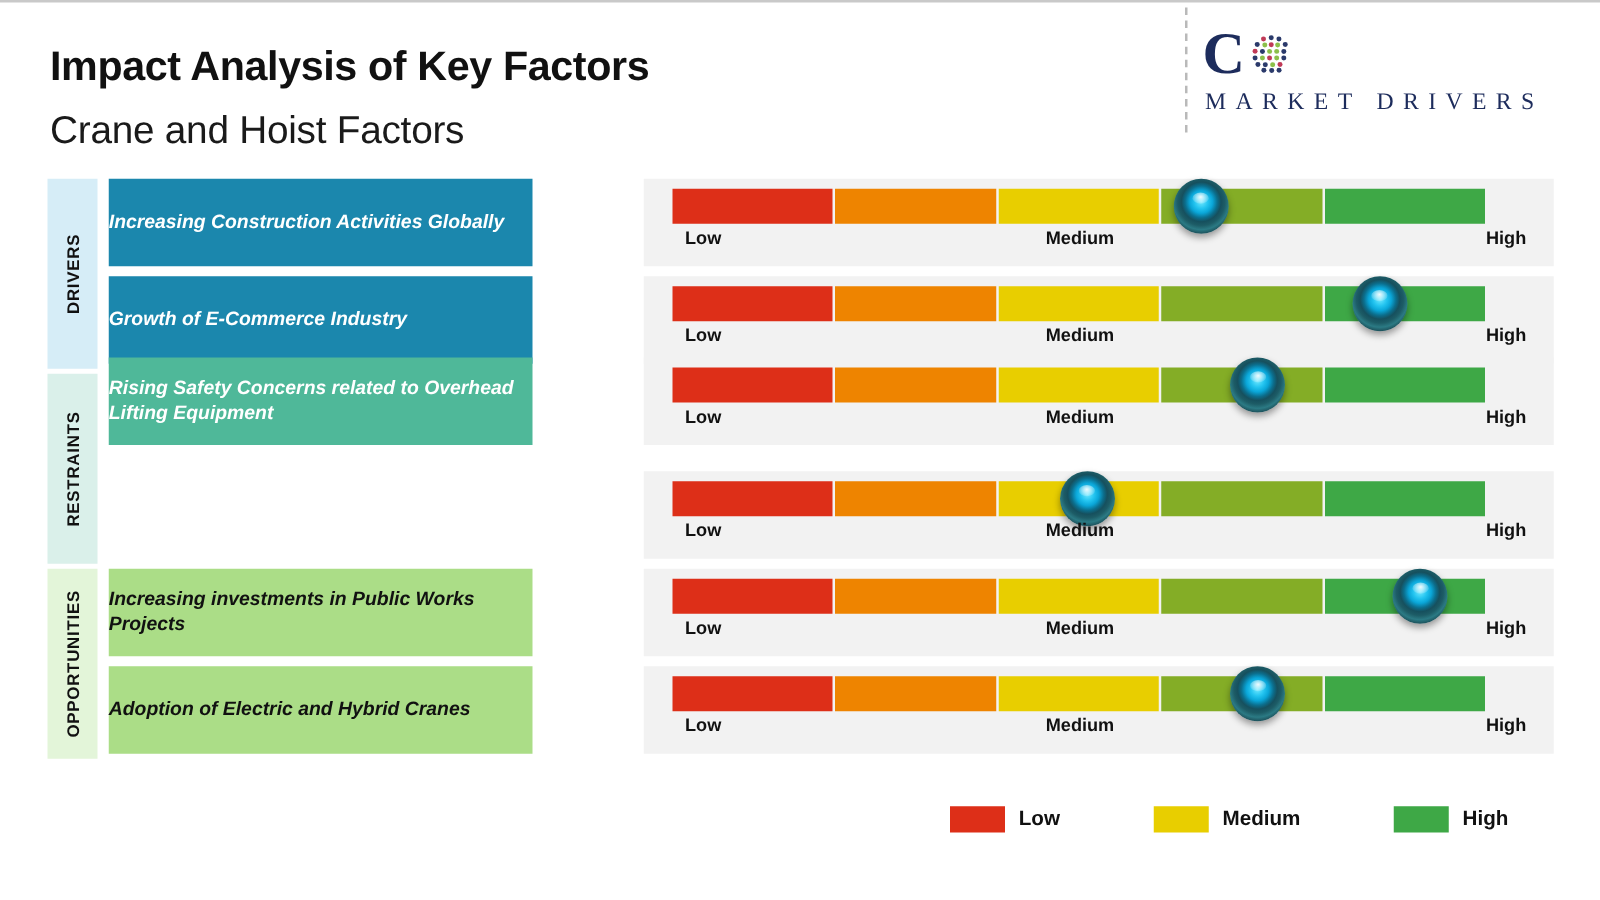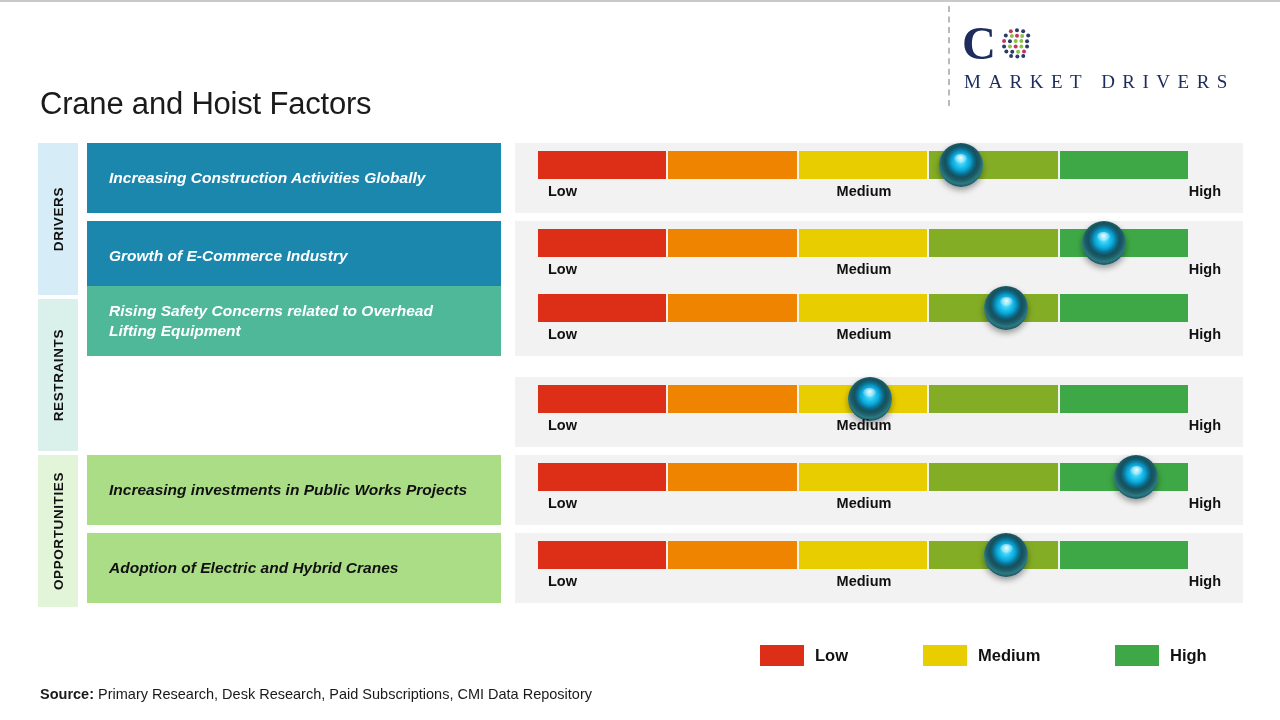--- a/index.html
+++ b/index.html
@@ -55,23 +55,23 @@
     writing-mode: vertical-rl; transform: rotate(180deg);
     font-size: 13.5px; font-weight:bold; color:#111; letter-spacing:0.6px;
     white-space:nowrap;
   }
   .cat-drivers       { top:143px;  height:152px; background:#d6edf7; }
   .cat-restraints    { top:299px;  height:152px; background:#daf0ea; }
   .cat-opportunities { top:455px;  height:152px; background:#e3f5d9; }
 
   
   .card {
-    position:absolute; left:87px; width:414px;
+    position:absolute; left:87px; width:339px;
     display:flex; align-items:center;
-    padding: 0 22px;
+    padding: 0 0;
     font-size: 15.5px; font-weight:bold; font-style:italic;
     line-height:1.32;
   }
   .card.driver    { background:#1b87ad; color:#ffffff; }
   .card.restraint { background:#4fb899; color:#ffffff; }
   .card.opportunity { background:#abdd87; color:#111111; }
 
   .r0 { top:143px; height:70px; }
   .r1 { top:221px; height:70px; }
   .r2 { top:286px; height:70px; }
@@ -139,20 +139,21 @@
   }
   .source b { font-weight:bold; }
 </style>
 </head>
 <body>
 
 <div class="page">
 
   <div class="top-rule"></div>
 
+  <div class="title">Impact Analysis of Key Factors</div>
   <div class="subtitle">Crane and Hoist Factors</div>
 
   <div class="logo-divider"></div>
   <div class="logo">
     <div class="logo-row1">
       <span class="logo-c">C</span>
       <span class="logo-globe">
         <svg viewBox="0 0 40 40" width="38" height="38">
           <g>
             <circle cx="20" cy="6.5" r="2.1" fill="#2b3a6b"></circle>
@@ -307,17 +308,14 @@
     <div class="lg-item" style="left:163px;">
       <span class="lg-swatch" style="background: rgb(232, 206, 0);"></span>
       <span class="lg-text">Medium</span>
     </div>
     <div class="lg-item" style="left:355px;">
       <span class="lg-swatch" style="background: rgb(62, 168, 70);"></span>
       <span class="lg-text">High</span>
     </div>
   </div>
 
-  <div class="source">
-    <b>Source:</b><span> Primary Research, Desk Research, Paid Subscriptions, CMI Data Repository</span>
-  </div>
 
 </div>
 
 </body></html>

